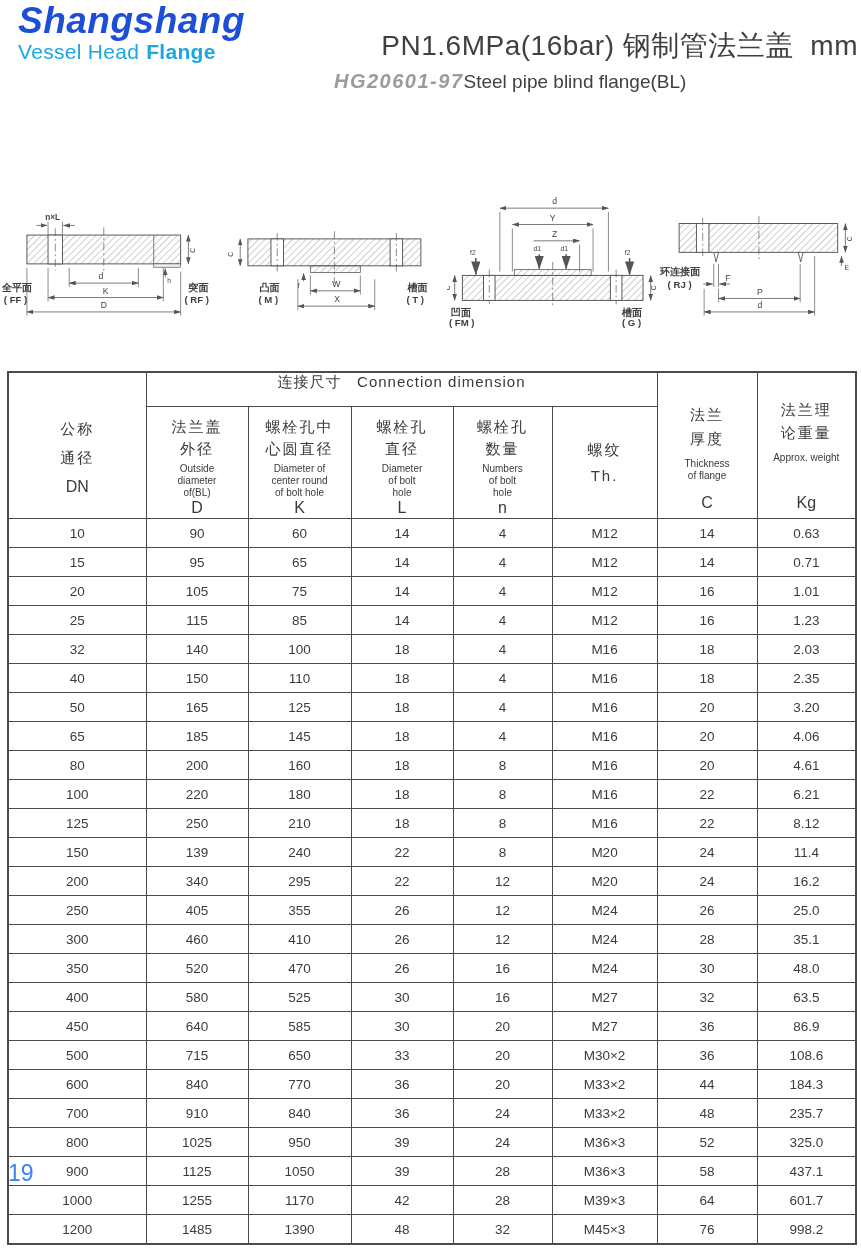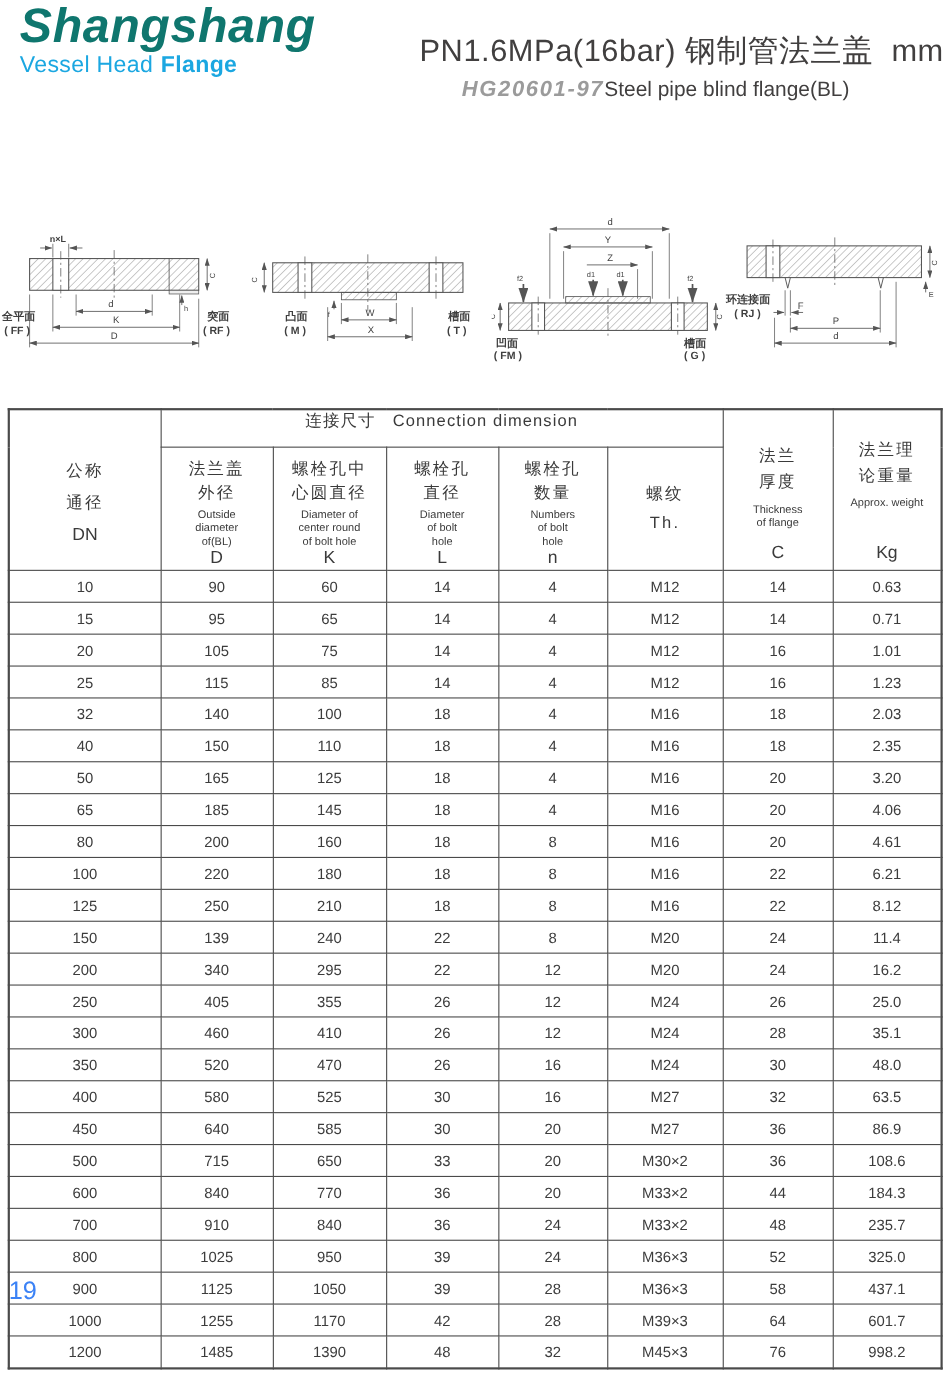--- a/index.html
+++ b/index.html
@@ -2,27 +2,27 @@
 <html><head>
 <meta charset="utf-8">
 <style>
   html,body { margin:0; padding:0; }
   body {
     width:861px; height:1251px; background:#ffffff; position:relative;
     font-family:"Liberation Sans", sans-serif; color:#3a3a3a; overflow:hidden;
   }
   
   .brand { position:absolute; left:18px; top:2px; line-height:1.0; }
-  .brand-name { font-size:44px; font-weight:bold; font-style:italic; color:#0f766e; letter-spacing:0.5px; }
+  .brand-name { font-size:37px; font-weight:bold; font-style:italic; color:#1d4ed8; letter-spacing:0.5px; }
   .brand-sub { font-size:21px; color:#1ba7e1; margin-top:2px; letter-spacing:0.3px; }
   .brand-sub .w2 { font-weight:bold; margin-left:7px; }
   
   .title-wrap { position:absolute; left:322px; right:3px; top:27px; }
   .main-title { font-size:28px; color:#413f3f; text-align:right; white-space:pre; letter-spacing:0.5px; }
-  .sub-row { display:flex; justify-content:center; align-items:baseline; margin-top:5px; }
+  .sub-row { display:flex; justify-content:flex-start; align-items:baseline; margin-top:5px; }
   .hg-code { font-size:20px; font-weight:bold; font-style:italic; color:#9b9b9b; letter-spacing:1.5px; margin-left:12px; }
   .sub-en { font-size:19px; color:#413f3f; }
   
   .drawings { position:absolute; top:192px; left:0; width:861px; height:140px; display:flex; }
   .drawings svg { display:block; }
   svg text { font-family:"Liberation Sans", sans-serif; fill:#3f3f3f; }
   .face-cn { font-size:10.5px; font-weight:bold; }
   .face-en { font-size:10px; font-weight:bold; }
   .dim-t { font-size:9px; }
   .dim-s { font-size:7px; }

